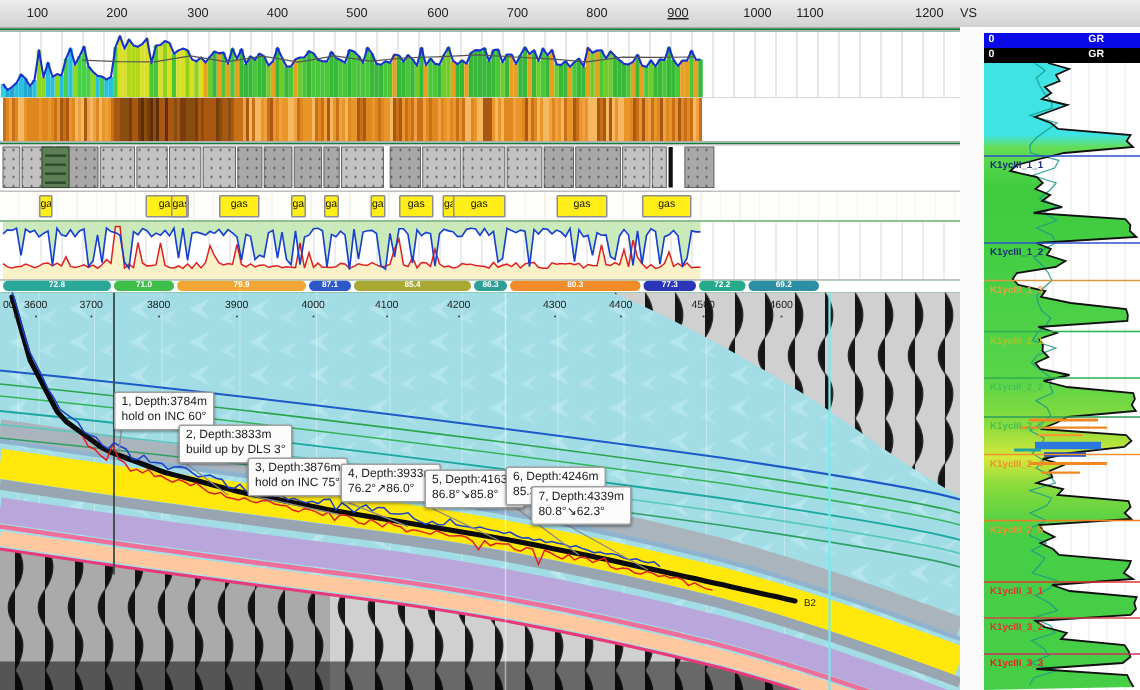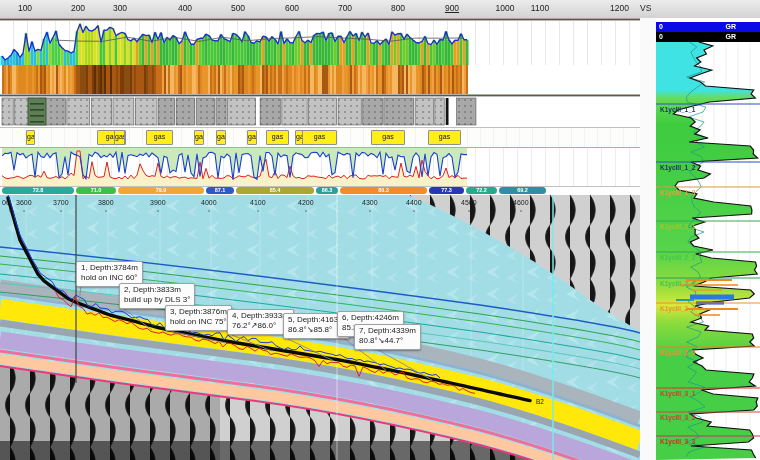--- a/index.html
+++ b/index.html
@@ -44,21 +44,21 @@
   svg text{font-family:"Liberation Sans",sans-serif;}
 </style>
 </head>
 <body>
 
 <div id="app">
 
   <div id="ruler">
       <div class="rtick" style="left: 25px;">100<div></div></div>
       <div class="rtick" style="left: 78px;">200<div></div></div>
-      <div class="rtick" style="left: 120px;">300<div></div></div>
+      <div class="rtick" style="left: 132px;">300<div></div></div>
       <div class="rtick" style="left: 185px;">400<div></div></div>
       <div class="rtick" style="left: 238px;">500<div></div></div>
       <div class="rtick" style="left: 292px;">600<div></div></div>
       <div class="rtick" style="left: 345px;">700<div></div></div>
       <div class="rtick" style="left: 398px;">800<div></div></div>
       <div class="rtick" style="left: 452px; text-decoration: underline;">900<div></div></div>
       <div class="rtick" style="left: 505px;">1000<div></div></div>
       <div class="rtick" style="left: 540px;">1100<div></div></div>
       <div class="rtick" style="left: 612px; text-align: right;">1200<div></div></div>
       <div id="vs" style="left: 640px;">VS</div>
@@ -683,21 +683,21 @@
         <div class="anno" style="left: 283px; top: 118px; z-index: 14;">
           <div>5, Depth:4163m</div>
           <div>86.8°↘85.8°</div>
         </div>
         <div class="anno" style="left: 337px; top: 116px; z-index: 15;">
           <div>6, Depth:4246m</div>
           <div>85.3°↘80.8°</div>
         </div>
         <div class="anno" style="left: 354px; top: 129px; z-index: 16;">
           <div>7, Depth:4339m</div>
-          <div>80.8°↘44.7°</div>
+          <div>80.8°↘62.3°</div>
         </div>
       </div>
   </div>
 
   <div id="gapcol"></div>
 
   <div id="rpanel">
     <div class="rphead" style="top: 4px; background: rgb(10, 10, 230); color: rgb(255, 255, 255);">
       <span class="hl">0</span>
       <span class="hr">GR</span>

